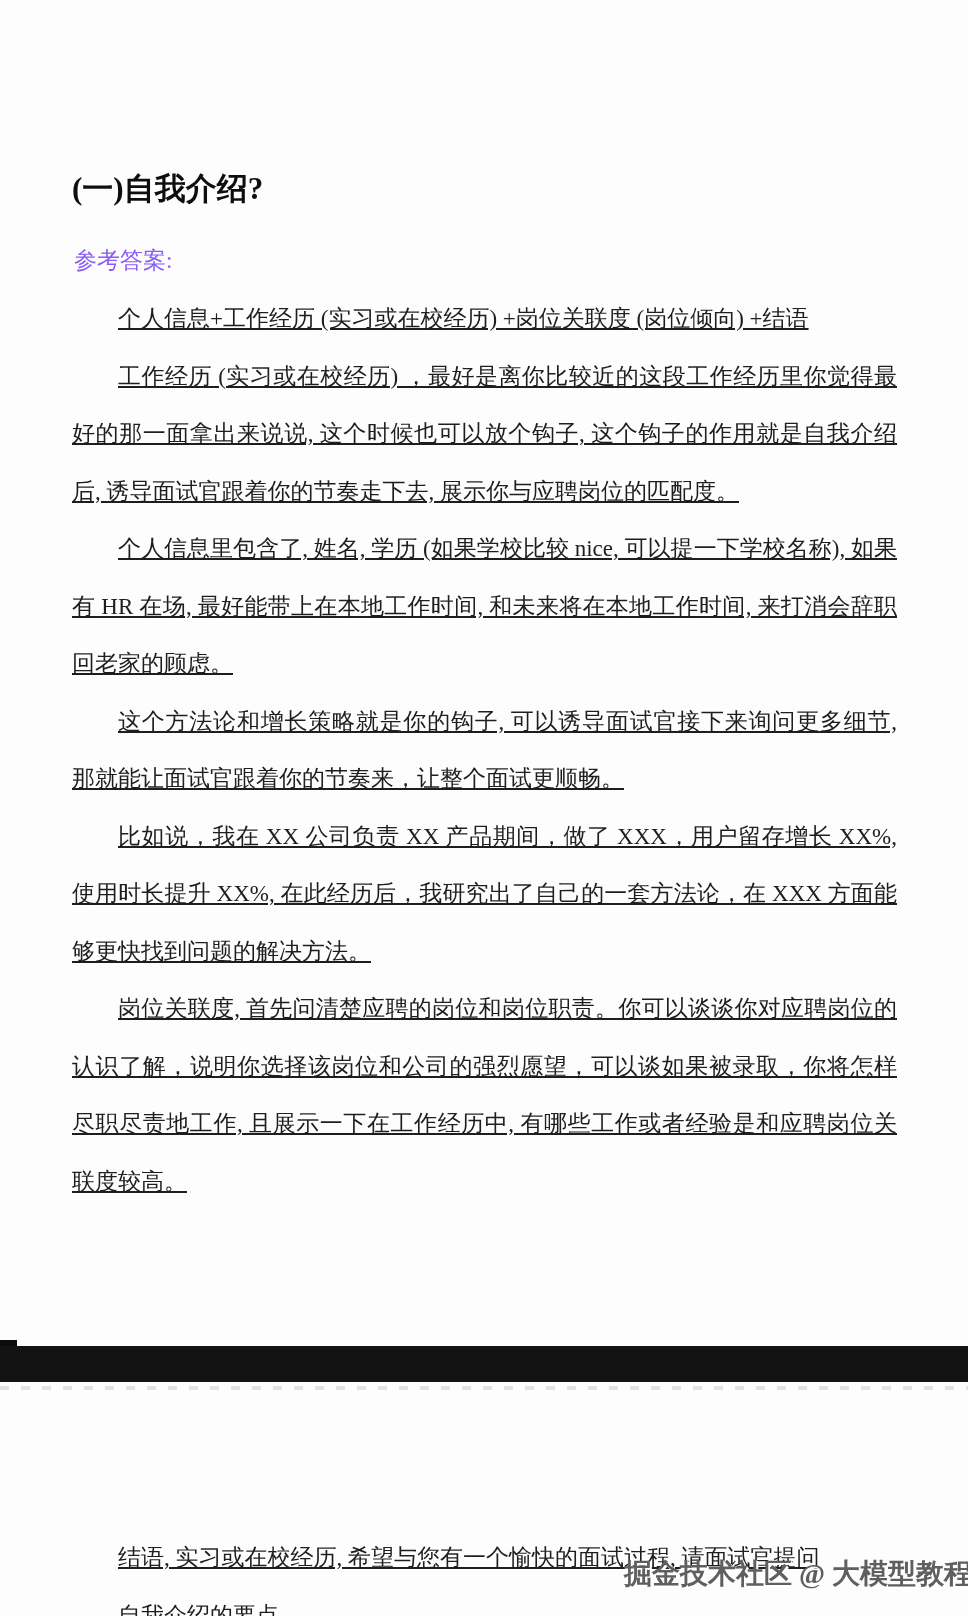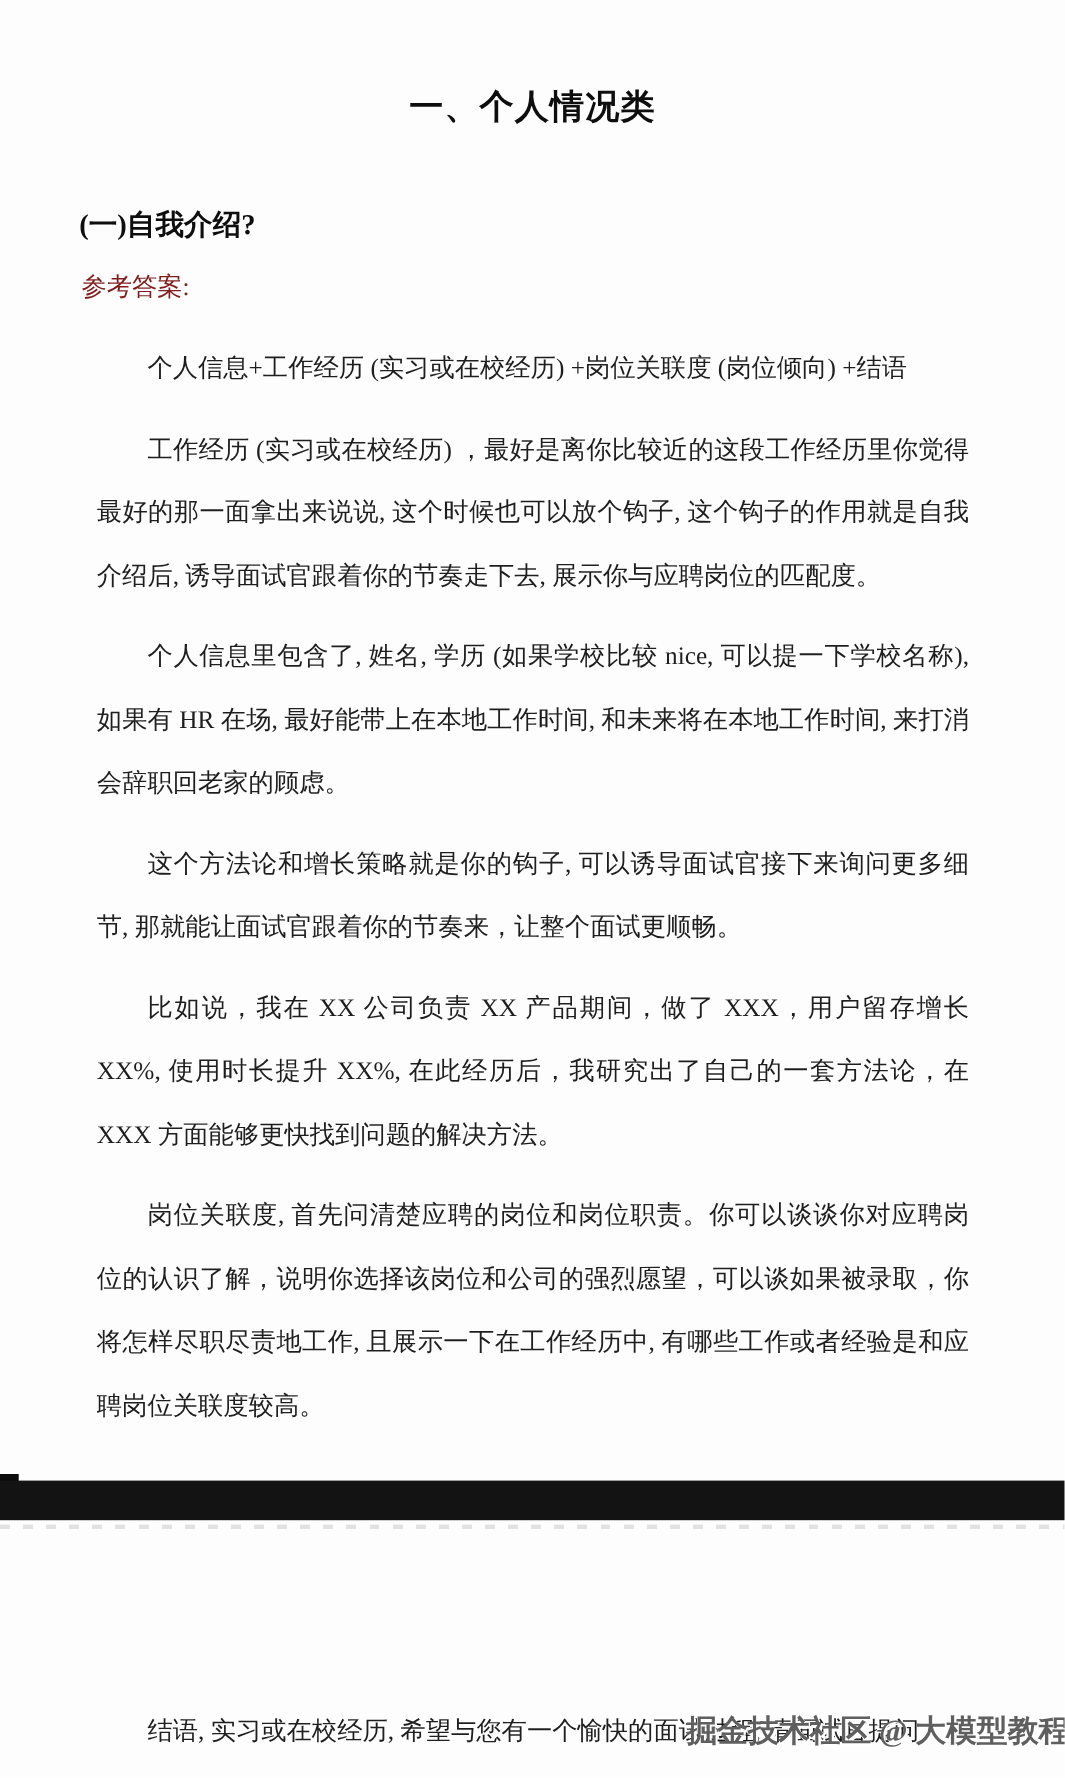--- a/index.html
+++ b/index.html
@@ -18,41 +18,41 @@
     width: 100%;
     text-align: center;
     font-family: "Liberation Sans", "DejaVu Sans", sans-serif;
     font-weight: bold;
     font-size: 31px;
     letter-spacing: 1px;
     color: #0e0e0e;
   }
   .section-heading {
     position: absolute;
-    top: 187px; left: 72px;
-    font-size: 26px;
+    top: 168px; left: 72px;
+    font-size: 31px;
     font-weight: bold;
     color: #0e0e0e;
   }
   .answer-label {
     position: absolute;
     top: 245px; left: 74px;
     font-size: 23px;
   }
   .body-text {
     position: absolute;
     left: 72px;
     width: 825px;
     font-size: 23px;
     line-height: 57.5px;
     text-align: justify;
     text-justify: inter-ideograph;
     color: #1e1e1e;
   }
-  .body-text p { margin: 16px; text-indent: 2em; }
+  .body-text p { margin: 0; text-indent: 2em; text-decoration: underline; }
   .block-1 { top: 290px; }
   .block-2 { top: 1529px; }
   .page-band {
     position: absolute;
     top: 1346px; left: 0;
     width: 968px; height: 36px;
     background: #131313;
   }
   .band-notch {
     position: absolute;
@@ -74,25 +74,24 @@
     white-space: nowrap;
     text-shadow: 2px 2px 0 #ffffff, 1px 1px 0 #ffffff;
     z-index: 5;
   }
 </style>
 </head>
 <body>
 
 <div class="page">
 
-  <div class="doc-title">一、个人情况类</div>
 
   <div class="section-heading">(一)自我介绍?</div>
 
-  <div class="answer-label" style="color: #7f1d1d;">参考答案:</div>
+  <div class="answer-label" style="color: #8b5cf6;">参考答案:</div>
 
   <div class="body-text block-1">
     <p>个人信息+工作经历 (实习或在校经历) +岗位关联度 (岗位倾向) +结语</p>
     <p>工作经历 (实习或在校经历) ，最好是离你比较近的这段工作经历里你觉得最好的那一面拿出来说说, 这个时候也可以放个钩子, 这个钩子的作用就是自我介绍后, 诱导面试官跟着你的节奏走下去, 展示你与应聘岗位的匹配度。</p>
     <p>个人信息里包含了, 姓名, 学历 (如果学校比较 nice, 可以提一下学校名称), 如果有 HR 在场, 最好能带上在本地工作时间, 和未来将在本地工作时间, 来打消会辞职回老家的顾虑。</p>
     <p>这个方法论和增长策略就是你的钩子, 可以诱导面试官接下来询问更多细节, 那就能让面试官跟着你的节奏来，让整个面试更顺畅。</p>
     <p>比如说，我在 XX 公司负责 XX 产品期间，做了 XXX，用户留存增长 XX%, 使用时长提升 XX%, 在此经历后，我研究出了自己的一套方法论，在 XXX 方面能够更快找到问题的解决方法。</p>
     <p>岗位关联度, 首先问清楚应聘的岗位和岗位职责。你可以谈谈你对应聘岗位的认识了解，说明你选择该岗位和公司的强烈愿望，可以谈如果被录取，你将怎样尽职尽责地工作, 且展示一下在工作经历中, 有哪些工作或者经验是和应聘岗位关联度较高。</p>
   </div>
 

